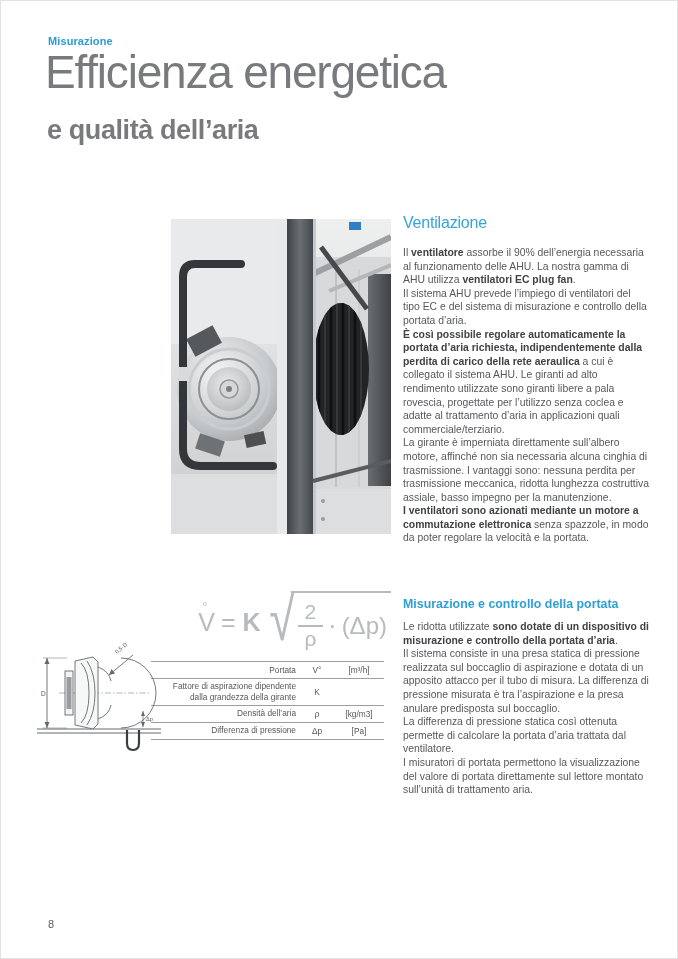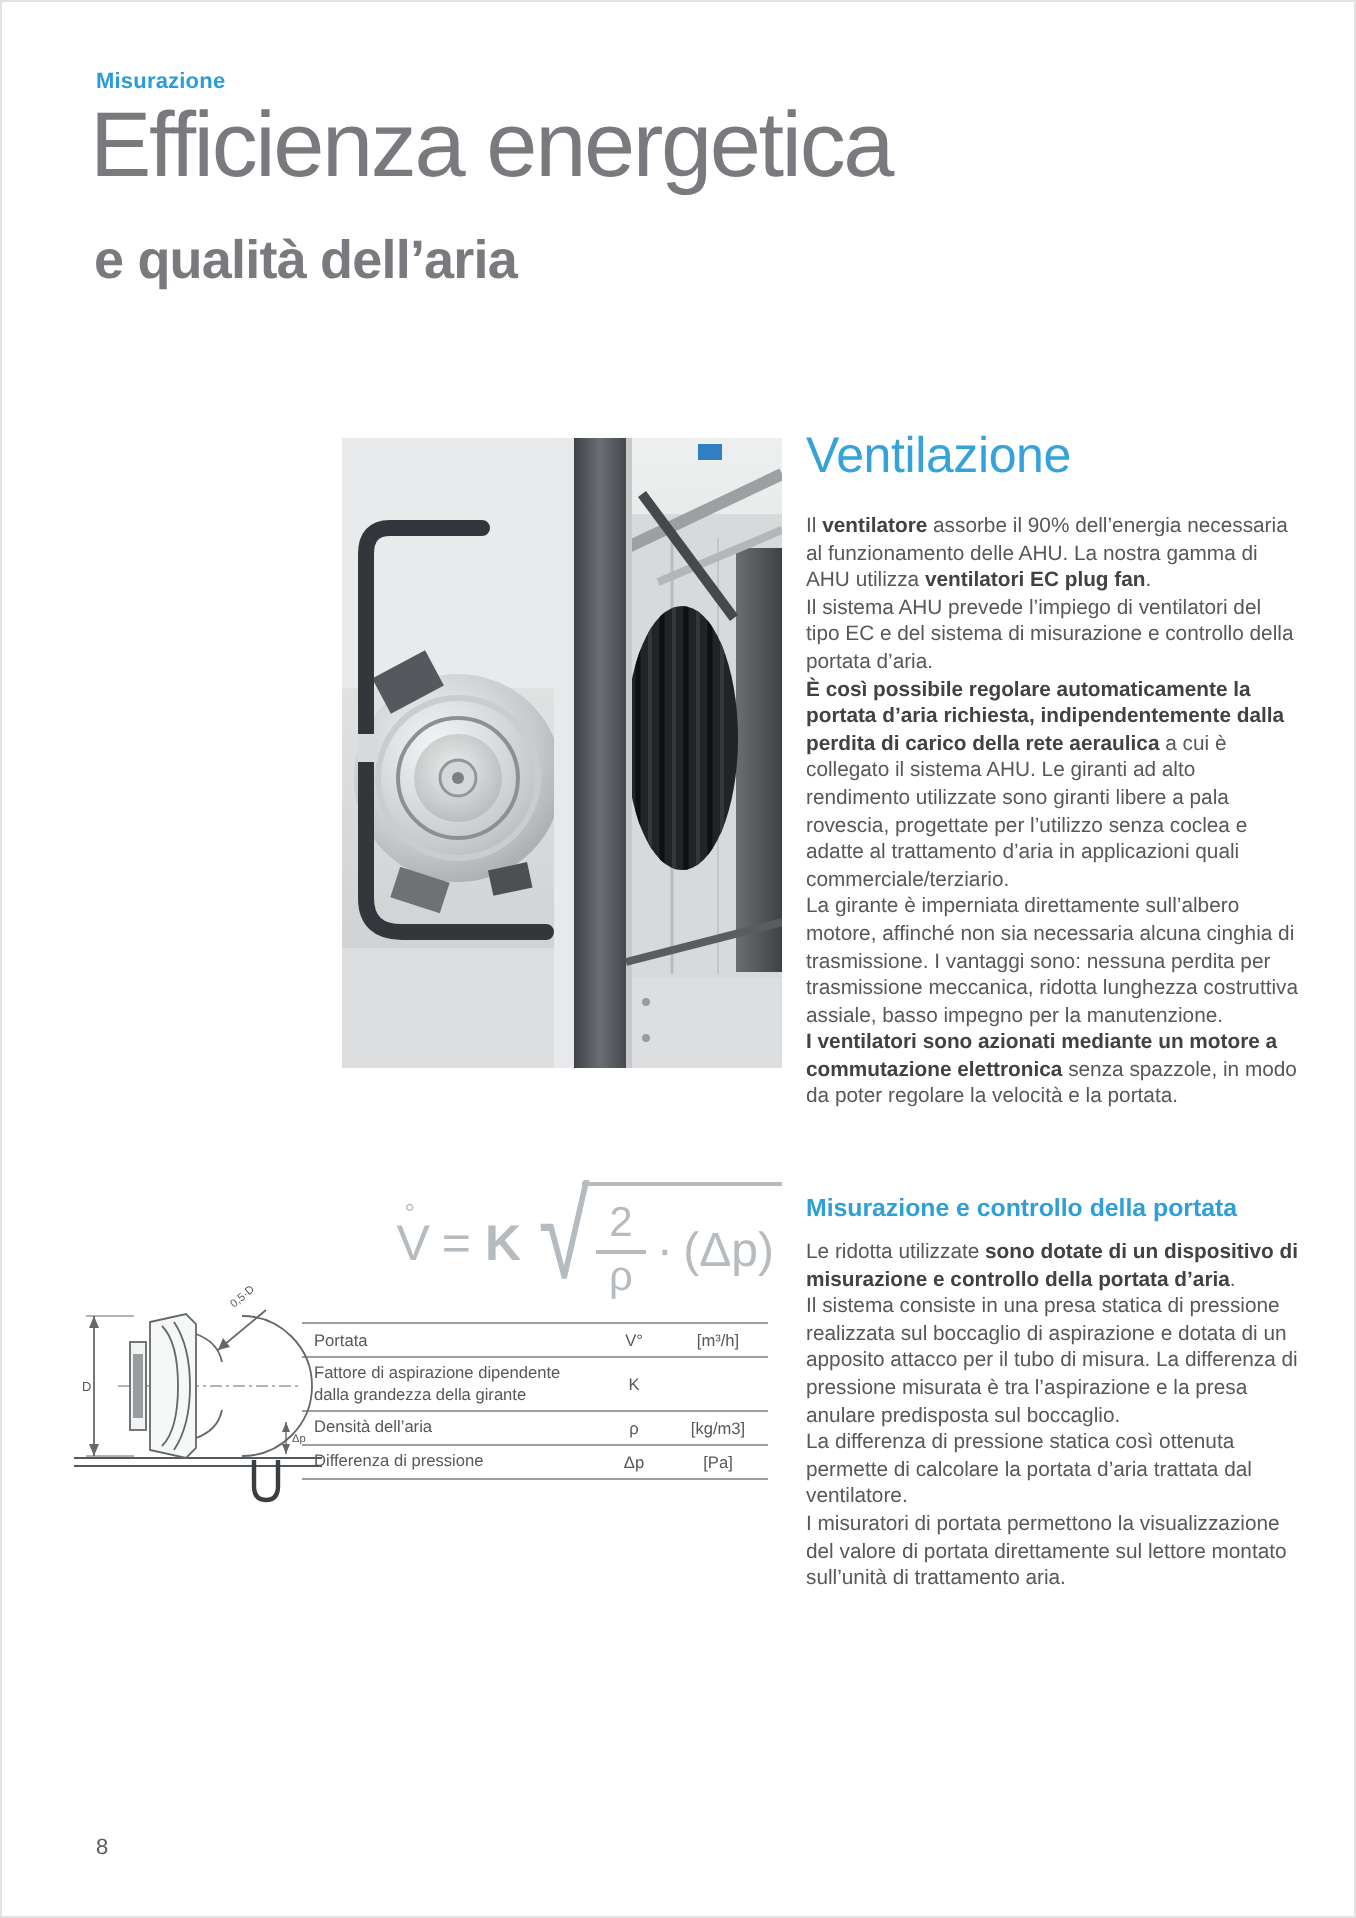--- a/index.html
+++ b/index.html
@@ -22,21 +22,21 @@
   }
   .photo {
     position: absolute; left: 170px; top: 218px; width: 220px; height: 315px;
     background: #d7d9da;
   }
   .photo svg { display:block; }
   .col-right {
     position: absolute; left: 402px; top: 213px; width: 247px;
   }
   .h-vent {
-    font-size: 25px; font-weight: 400; color: #35a3d9; letter-spacing: -0.2px;
+    font-size: 16px; font-weight: 400; color: #35a3d9; letter-spacing: -0.2px;
     margin-bottom: 14px;
   }
   .bodytext { font-size: 10.4px; line-height: 13.6px; color: #56585b; }
   .bodytext p { margin: 0; }
   .bodytext span.b { font-weight: bold; color: #404245; }
   .sec2 {
     position: absolute; left: 402px; top: 596px; width: 247px;
   }
   .h-mis {
     font-size: 12.4px; font-weight: bold; color: #2f9fd6; margin-bottom: 9px;
@@ -69,21 +69,21 @@
   .dp { font-size: 24px; }
   
   .spec-table {
     position: absolute; left: 150px; top: 660px; width: 233px;
     border-top: 1px solid #9c9ea0; font-size: 8.3px; color: #55575a;
   }
   .spec-row {
     display: flex; align-items: center; border-bottom: 1px solid #9c9ea0;
     min-height: 17px; padding: 2px 0;
   }
-  .spec-label { flex: 1; padding: 0 4px 0 6px; line-height: 1.3; }
+  .spec-label { flex: 1; padding: 0 4px 0 6px; line-height: 1.3; text-align: right; }
   .spec-sym { width: 34px; text-align: center; }
   .spec-unit { width: 50px; text-align: center; }
   
   .diagram { position: absolute; left: 36px; top: 630px; width: 124px; height: 126px; }
   .pagenum {
     position: absolute; left: 47px; top: 917px; font-size: 11px; color: #58595b;
   }
 </style>
 </head>
 <body>

